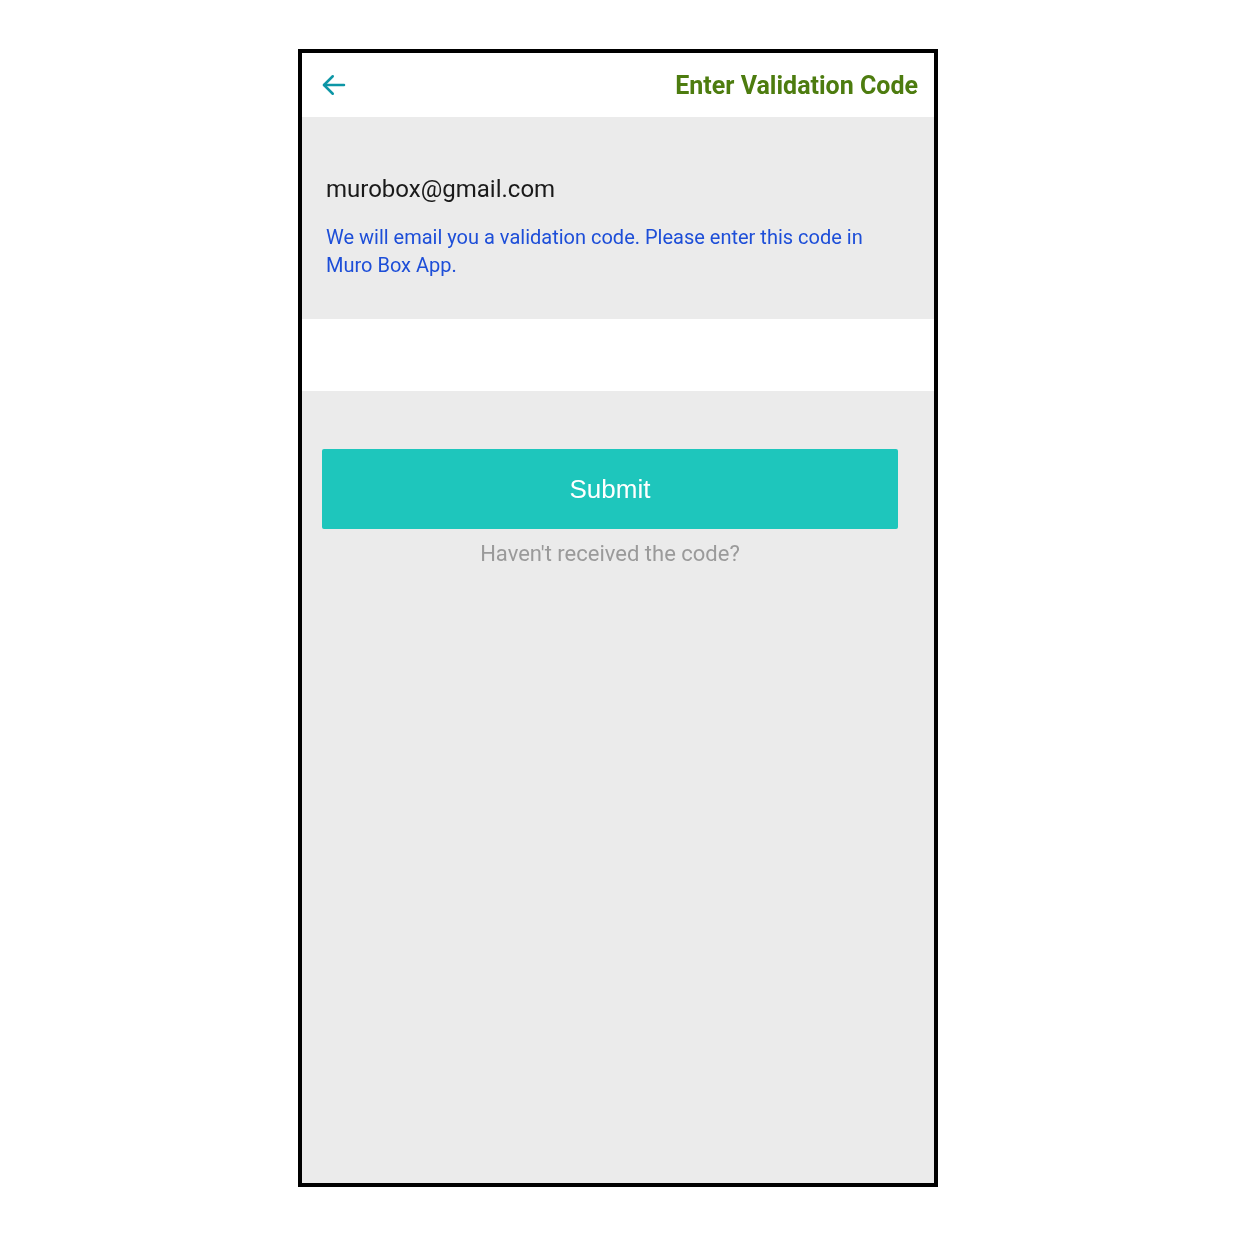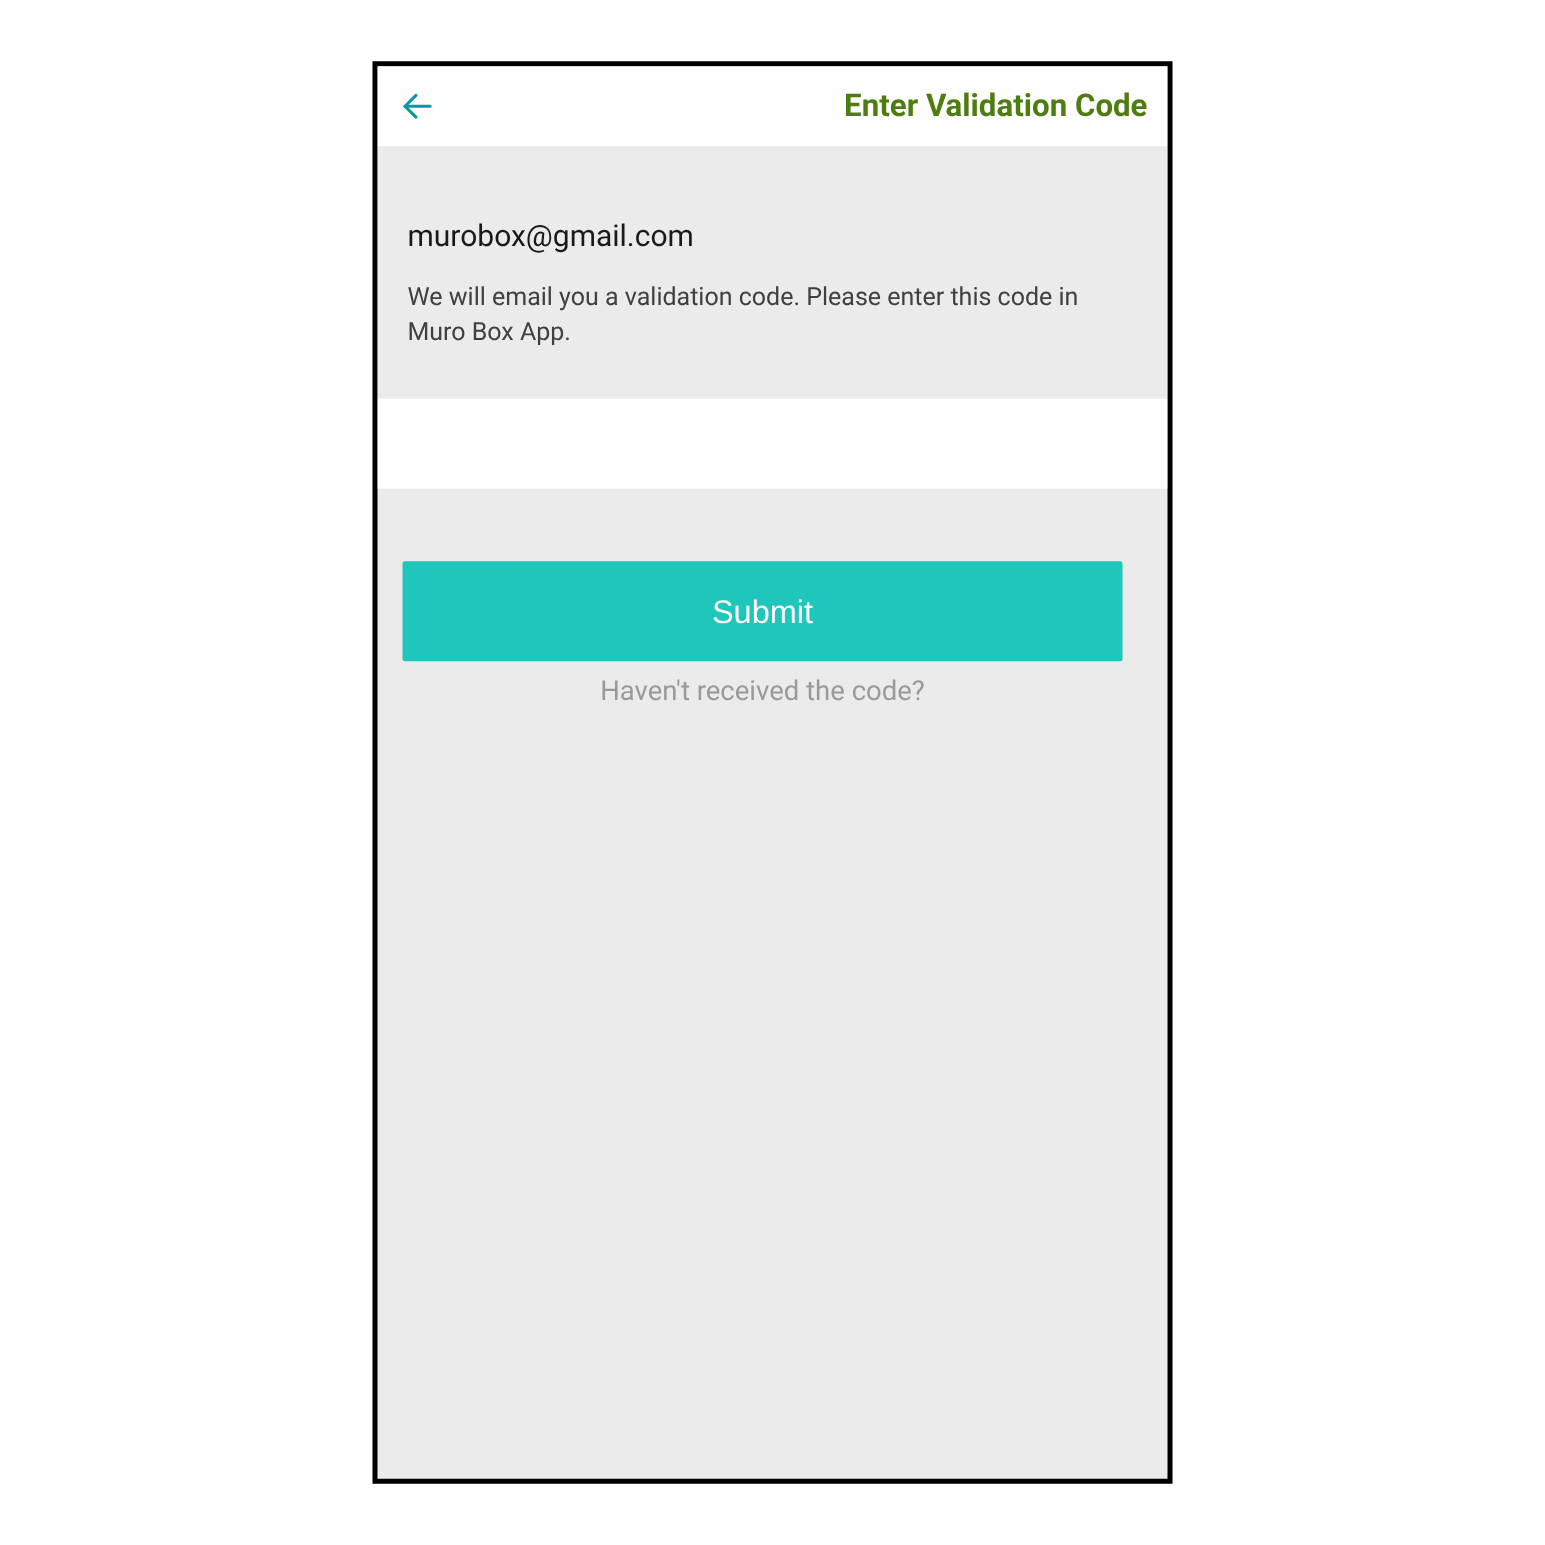--- a/index.html
+++ b/index.html
@@ -61,21 +61,21 @@
       padding: 58px 28px 40px 24px;
     }
     .email-text {
       font-size: 24px;
       color: #1a1a1a;
       font-weight: 400;
       margin-bottom: 20px;
     }
     .instruction-text {
       font-size: 20px;
-      color: #404040;
+      color: #1d4ed8;
       line-height: 1.4;
     }
     .code-input-section {
       background: #ffffff;
       height: 72px;
       padding: 0 24px;
       display: flex;
       align-items: center;
     }
     .code-input {

